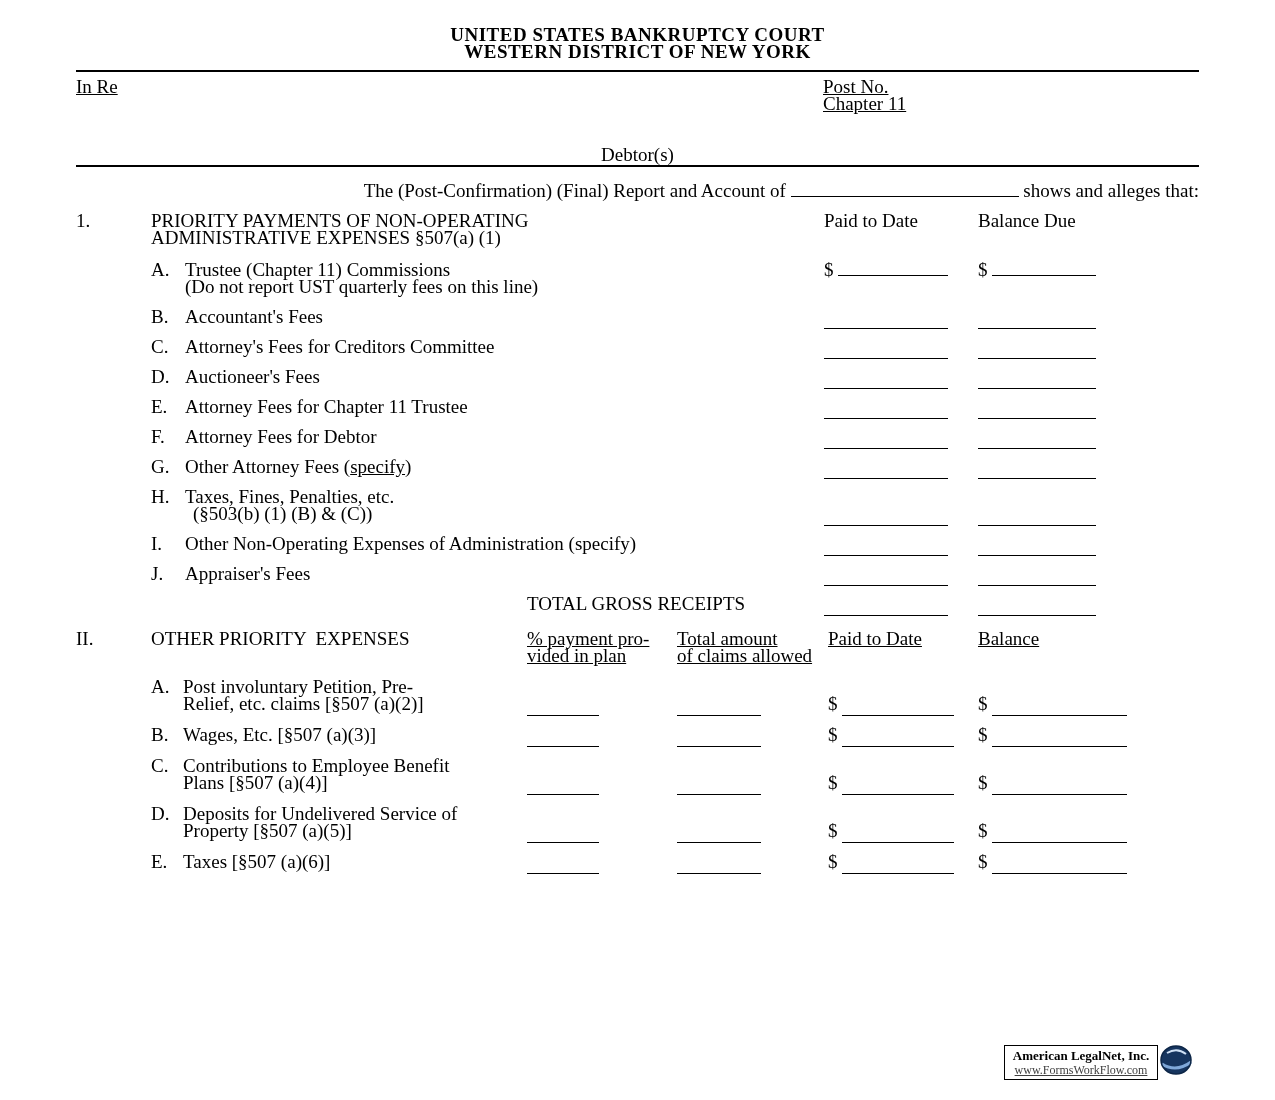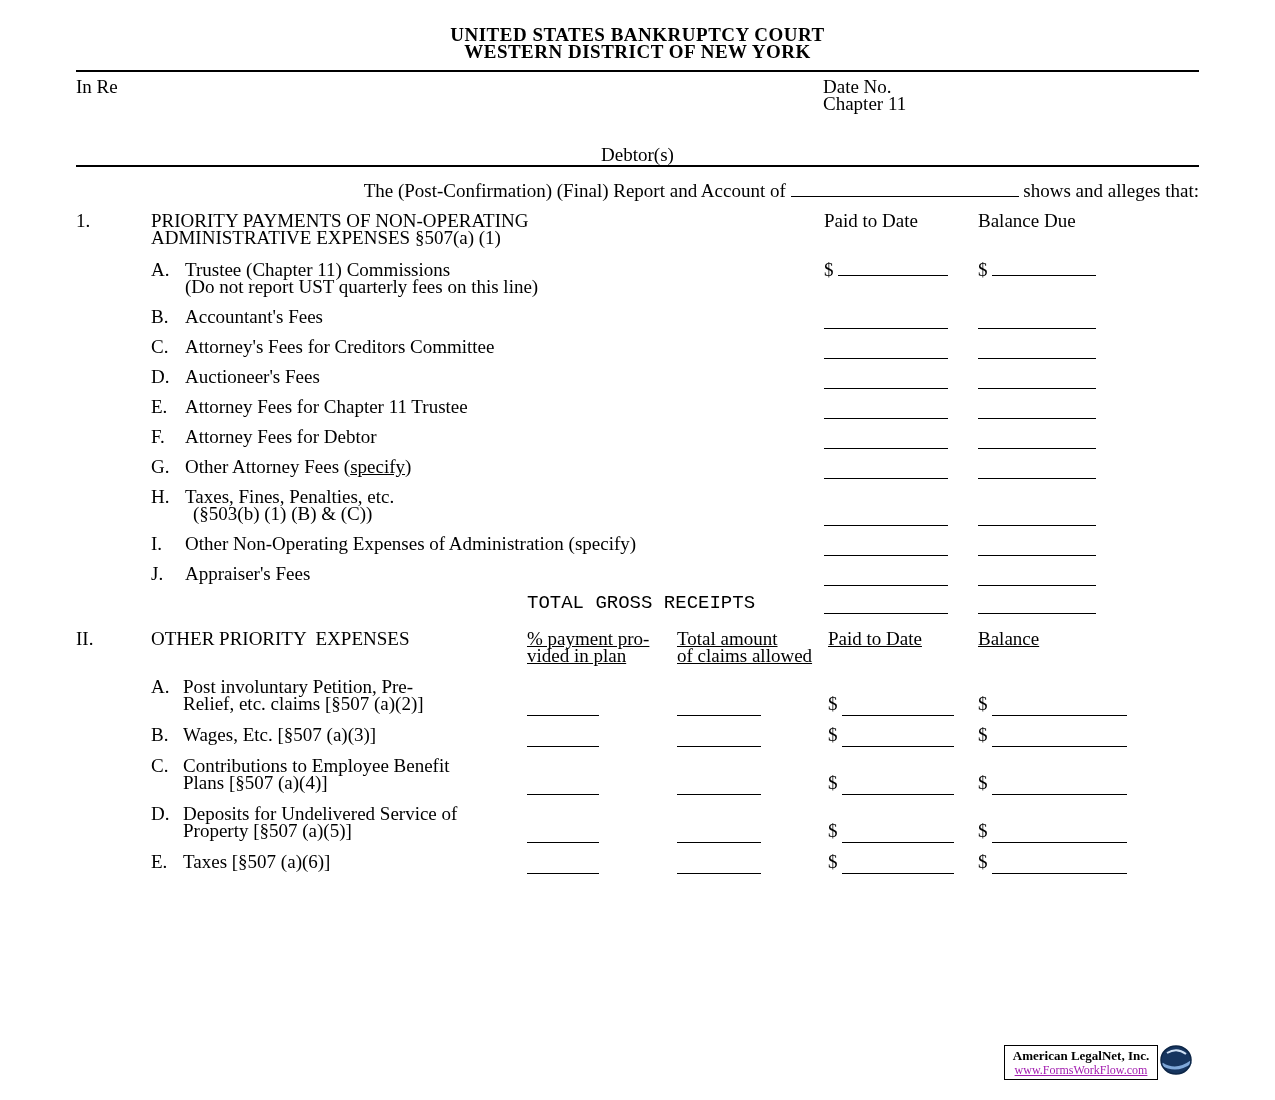--- a/index.html
+++ b/index.html
@@ -9,21 +9,21 @@
     font-family:"Liberation Serif","DejaVu Serif",serif; font-size:19px; line-height:17px;
     overflow:hidden;
   }
   .content { padding:26px 76px 0 76px; }
   .center { text-align:center; }
   .bold { font-weight:bold; }
   .u { text-decoration:underline; }
   .court-header { letter-spacing:0.5px; }
   .rule { border-top:2px solid #000; height:0; }
   .top-rule { margin-top:10px; }
-  .caption-row { display:flex; margin-top:6px; }
+  .caption-row { display:flex; margin-top:6px;text-decoration:underline; }
   .caption-left { flex:1; }
   .case-block { width:376px; flex:0 0 376px; }
   .case-block div { margin-bottom:0; }
   .debtors { margin-top:34px; }
   .rule2 { margin-top:2px; }
   .title { margin-top:22px; letter-spacing:0.2px; }
   .intro { margin:15px 0 13px 75px;text-align:right; }
   .blank { display:inline-block; border-bottom:1.5px solid #000; height:5px; }
   .low { position:relative; top:6px; }
   .dollar { margin-right:4px; }
@@ -34,57 +34,57 @@
   .c-num { width:75px; flex:0 0 75px; }
   .sp75 { width:75px; flex:0 0 75px; }
   .c-letter { width:34px; flex:0 0 34px; }
   .c-text { width:639px; flex:0 0 639px; }
   .c-headtext { width:673px; flex:0 0 673px; }
   .c-paid { width:128px; flex:0 0 128px; }
   .c-gap { width:26px; flex:0 0 26px; }
   .c-bal { width:122px; flex:0 0 122px; }
   .be { align-self:flex-end; }
   .ind { padding-left:8px; }
-  .total-row { display:flex; align-items:center; margin-bottom:18px;font-family:Liberation Mono, monospace; }
+  .total-row { display:flex; align-items:center; margin-bottom:18px; }
   .sp451 { width:451px; flex:0 0 451px; }
   .t-label { width:297px; flex:0 0 297px; }
   .s2-head { display:flex; align-items:flex-start; margin-bottom:14px; }
   .s2-row { display:flex; align-items:flex-start; margin-bottom:14px; }
   .s2-label { width:376px; flex:0 0 376px; white-space:pre; }
   .s2-letter { width:32px; flex:0 0 32px; }
   .s2-text { width:344px; flex:0 0 344px; }
   .s2c1 { width:150px; flex:0 0 150px; }
   .s2c2 { width:151px; flex:0 0 151px; }
   .s2c3 { width:150px; flex:0 0 150px; }
   .s2c4 { flex:1; }
   .stamp {
     position:absolute; left:1004px; top:1045px; width:154px; border:1px solid #000;
     padding:3px 6px 2px 6px; text-align:center; background:#fff;
   }
   .stamp-company { font-size:13px; line-height:14px; font-weight:bold; white-space:nowrap; }
-  .stamp-url { font-size:12px; line-height:14px; color:#a21caf; text-decoration:underline; cursor:pointer; white-space:nowrap; }
+  .stamp-url { font-size:12px; line-height:14px; color:#404040; text-decoration:underline; cursor:pointer; white-space:nowrap; }
   .globe { position:absolute; left:1156px; top:1043px; }
 </style>
 </head>
 <body>
 
 <div class="page">
   <div class="content">
 
     <div class="court-header center bold">
       <div>UNITED STATES BANKRUPTCY COURT</div>
       <div>WESTERN DISTRICT OF NEW YORK</div>
     </div>
 
     <div class="rule top-rule"></div>
 
     <div class="caption-row">
       <div class="caption-left">In Re</div>
       <div class="case-block">
-        <div>Date No.</div>
+        <div>Post No.</div>
         <div>Chapter 11</div>
       </div>
     </div>
 
     <div class="debtors center">Debtor(s)</div>
     <div class="rule rule2"></div>
 
 
     <div class="intro"><span>The (Post-Confirmation) (Final) Report and Account of</span> <span class="blank w228"></span> <span>shows and alleges that:</span></div>
 

